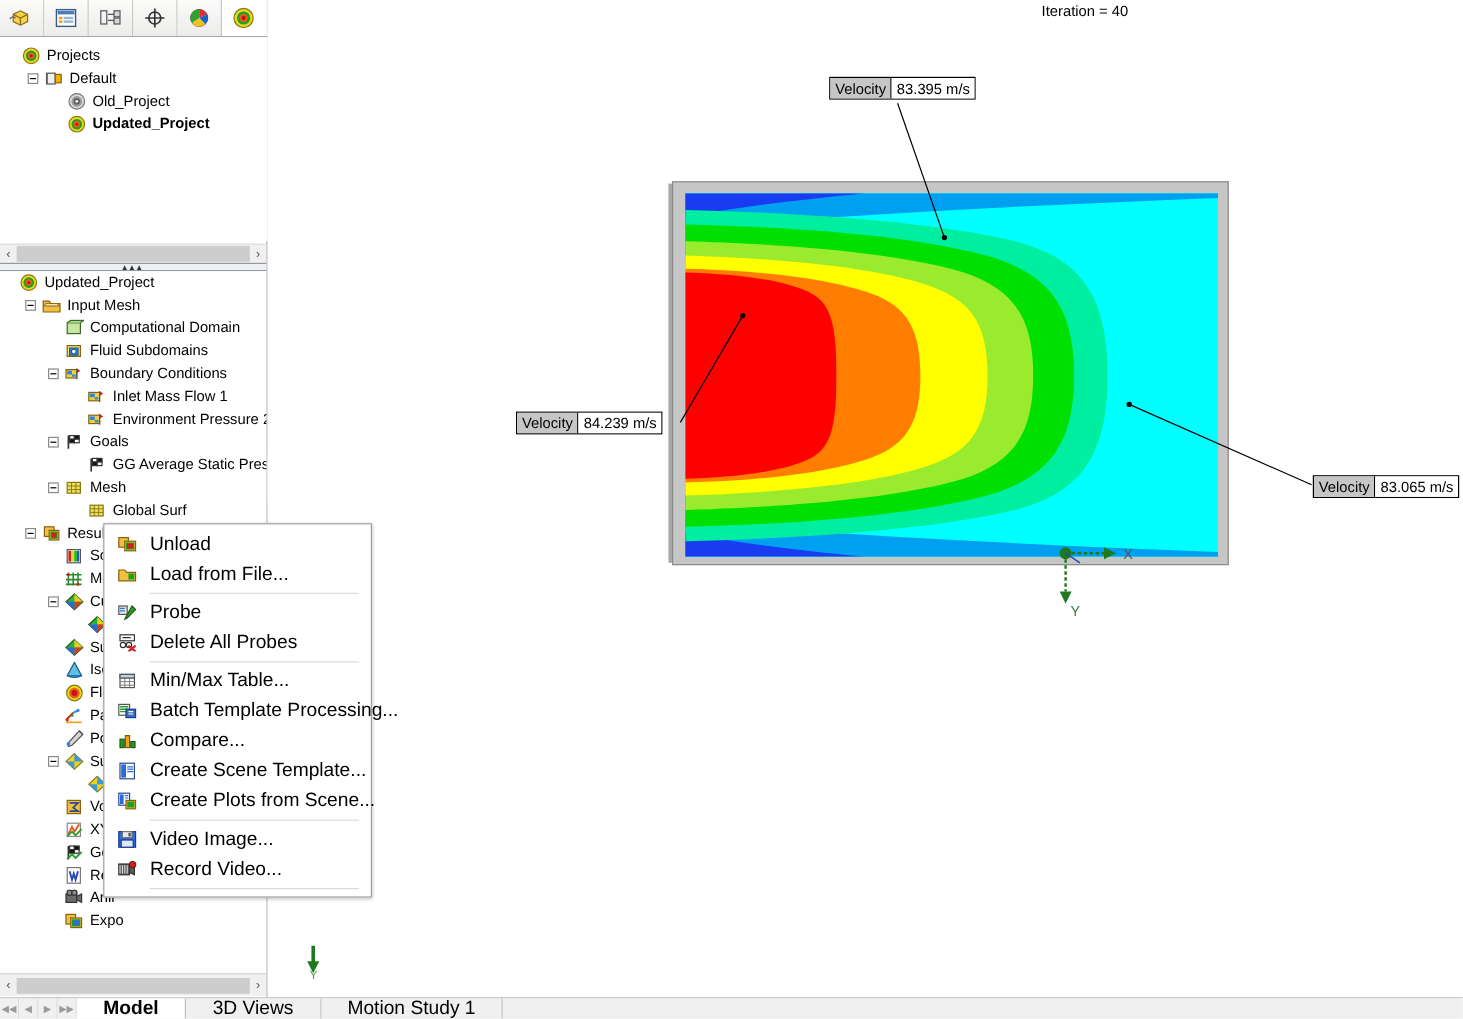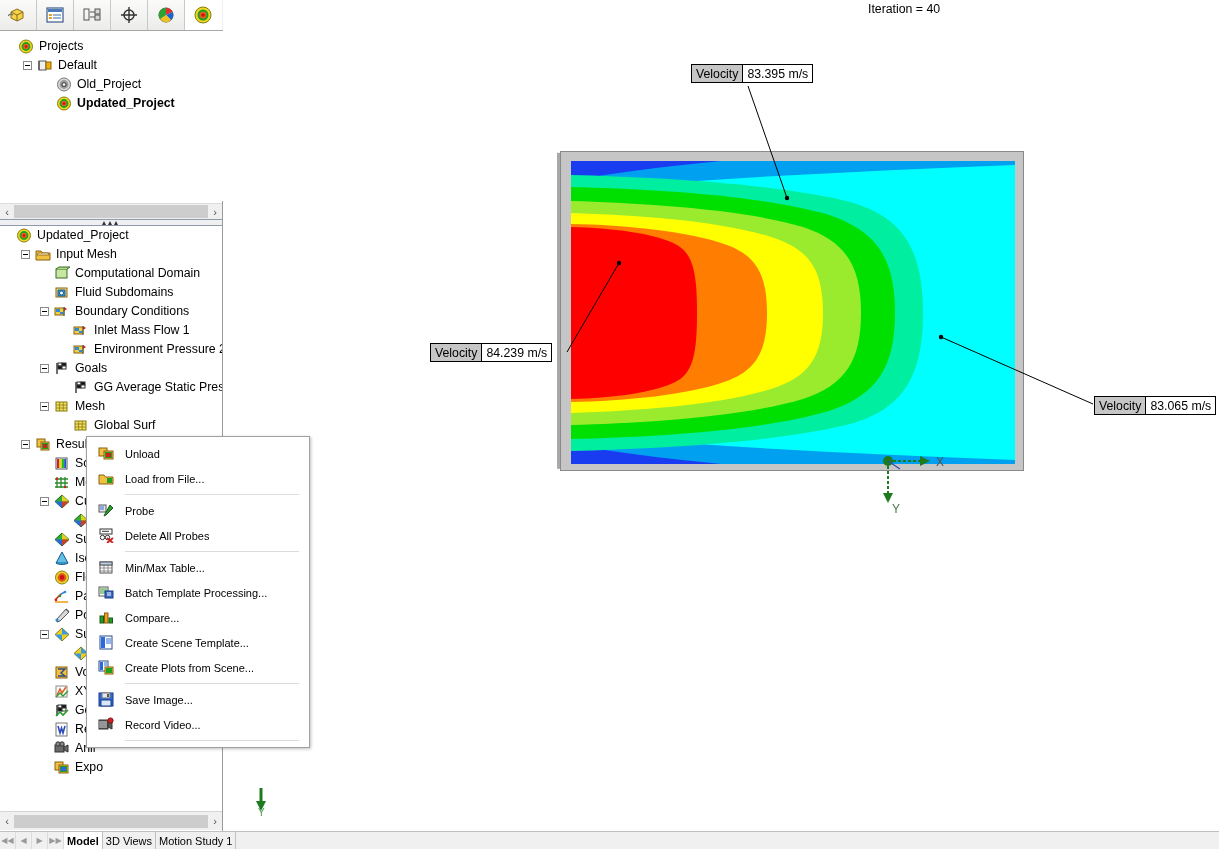--- a/index.html
+++ b/index.html
@@ -109,22 +109,22 @@
     position:absolute; left:0; top:831px; width:1219px; height:18px;
     background:#f0f0f0; display:flex; align-items:stretch;
     border-top:1px solid #c0c0c0;
   }
   .nav-btn {
     width:16px; display:flex;align-items:center;justify-content:center;
     font-size:8px; color:#9a9a9a; border-right:1px solid #dcdcdc;
     background:#f0f0f0;
   }
   .tab {
-    padding: 0 3px; display:flex; align-items:center;
-    font-size:11px; color:#000; border-right:1px solid #c0c0c0;
+    padding: 0 22px; display:flex; align-items:center;
+    font-size:16px; color:#000; border-right:1px solid #c0c0c0;
     background:#f0f0f0; cursor:default;
   }
   .tab.active { background:#ffffff; font-weight:bold; }
   #bottom-spacer { flex:1; background:#f0f0f0; }
 
   
   #legend { position:absolute; left:255px; top:0px; }
   #legend-bar {
     position:absolute; left:0; top:2px; width:28px; height:206px;
     border:1px solid #8c8c8c;
@@ -194,21 +194,21 @@
   
   #context-menu {
     position:absolute; left:86px; top:436px; width:224px;
     background:#ffffff; border:1px solid #a0a0a0;
     box-shadow: 1px 1px 3px rgba(0,0,0,0.25);
     padding: 4px 0 3px 0;
     z-index: 50;
   }
   .cm-item {
     position:relative; height:25px; display:flex; align-items:center;
-    font-size:11px; color:#000; padding-left:38px; white-space:nowrap;
+    font-size:16px; color:#000; padding-left:38px; white-space:nowrap;
     cursor:default;
   }
   .cm-icon {
     position:absolute; left:9px; top:50%; transform:translateY(-50%);
     width:20px; height:18px; display:flex; align-items:center; justify-content:center;
   }
   .cm-icon.framed {
     border:1px solid #9a9a9a; background:#dfe6ef; width:20px;height:19px;
   }
   .cm-sep { height:1px; background:#dcdcdc; margin:3px 10px 3px 38px; }
@@ -980,21 +980,21 @@
       <div class="cm-sep"></div>
       <div class="cm-item">
         <span class="cm-icon">
           <svg width="16" height="15" viewBox="0 0 16 15">
             <rect x="1" y="1" width="14" height="13" fill="#2a6adc" stroke="#1a3a8a" stroke-width="1"></rect>
             <rect x="4" y="1" width="8" height="5" fill="#e8e8e8" stroke="#777" stroke-width="1"></rect>
             <rect x="9" y="2" width="2" height="3" fill="#555"></rect>
             <rect x="3" y="8" width="10" height="6" fill="#dce8f8" stroke="#1a3a8a" stroke-width="1"></rect>
           </svg>
         </span>
-        <span>Save Image...</span>
+        <span>Video Image...</span>
       </div>
       <div class="cm-item">
         <span class="cm-icon">
           <svg width="16" height="15" viewBox="0 0 16 15">
             <rect x="1" y="3" width="9" height="9" fill="#5a5a5a" stroke="#333" stroke-width="1"></rect>
             <path d="M2,4 L2,11 M4,4 L4,11 M6,4 L6,11 M8,4 L8,11" fill="none" stroke="#f0f0f0" stroke-width="0.8"></path>
             <path d="M10,5 L14,3 L14,12 L10,10 Z" fill="#5a5a5a" stroke="#333" stroke-width="1"></path>
             <circle cx="12.5" cy="3.5" r="2.6" fill="#d02020" stroke="#8a1010" stroke-width="1"></circle>
           </svg>
         </span>

